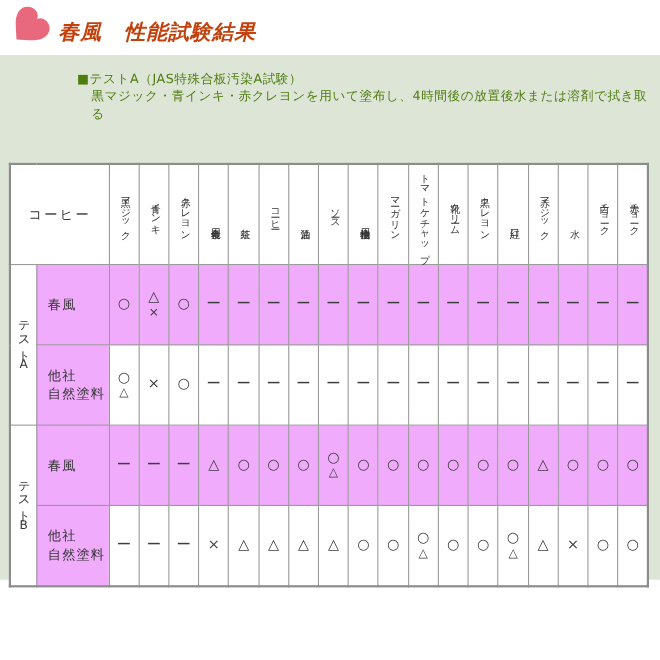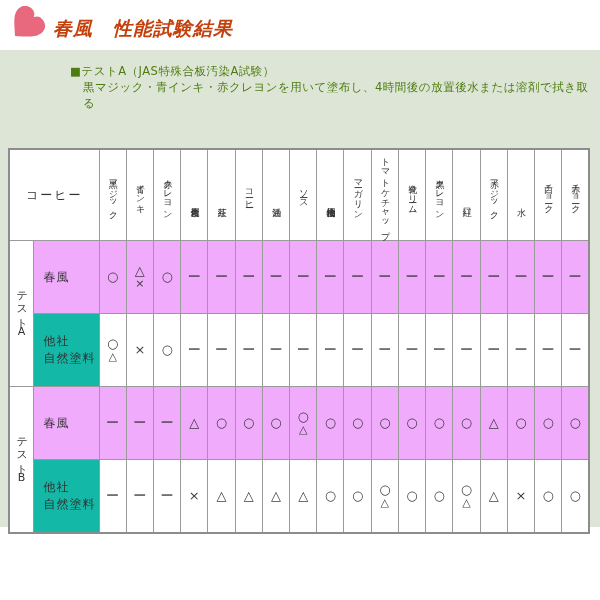--- a/index.html
+++ b/index.html
@@ -27,21 +27,21 @@
 
   th.corner { background:#fff; font-size:12px; font-weight:normal; color:#333;
               letter-spacing:2px; text-align:center; vertical-align:middle; }
   th.colhead { background:#fff; font-weight:normal; text-align:center; vertical-align:middle; padding:2px 0; }
   th.grouphead { background:#fff; font-weight:normal; text-align:center; vertical-align:middle; }
   .vert { writing-mode:vertical-rl; text-orientation:upright; display:inline-block;
           font-size:9px; line-height:1.05; color:#333; margin:0 auto; }
   th.grouphead .vert { font-size:11px; letter-spacing:1px; }
 
   td.namecell { font-size:12px; color:#333; padding-left:10px; vertical-align:middle;
-                white-space:pre-line; line-height:1.45; letter-spacing:1px; background:#14b8a6; }
+                white-space:pre-line; line-height:1.45; letter-spacing:1px; background:#f0abfc; }
   td.datacell { text-align:center; vertical-align:middle; color:#3d3d3d; background:#fff; }
   td.hl { background:#f0abfc; }
   .sym { font-size:13px; line-height:1.1; }
   td.datacell .sym + .sym { font-size:11px; }
 </style>
 </head>
 <body>
 
 <div class="page">
 

